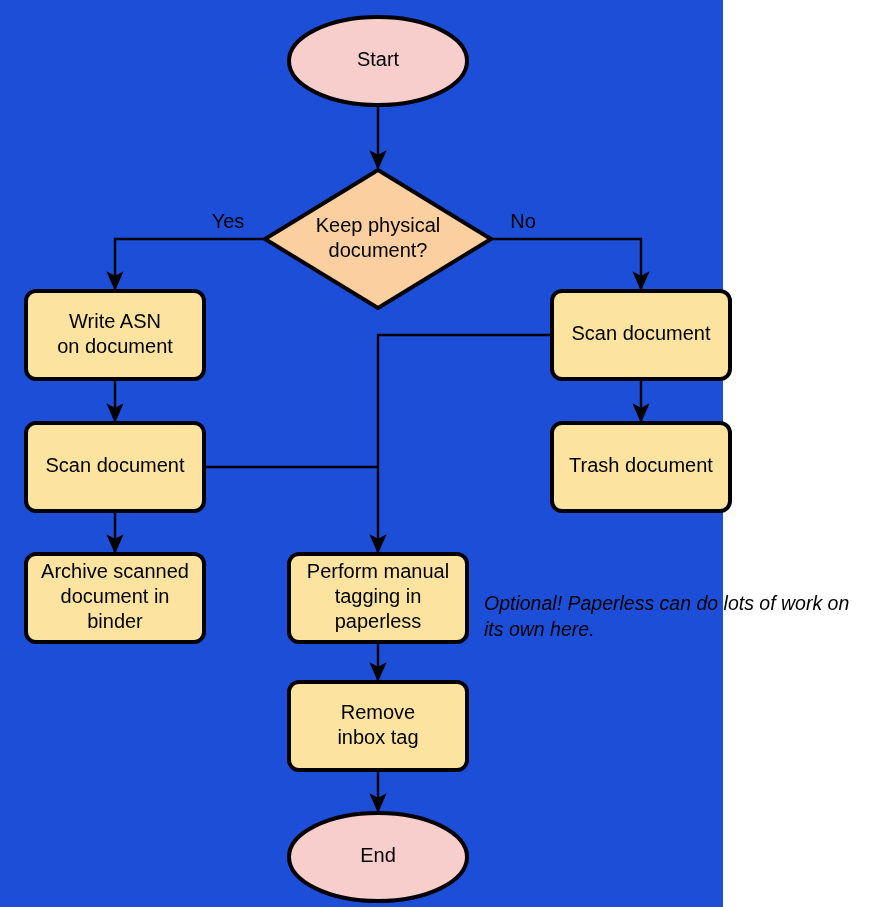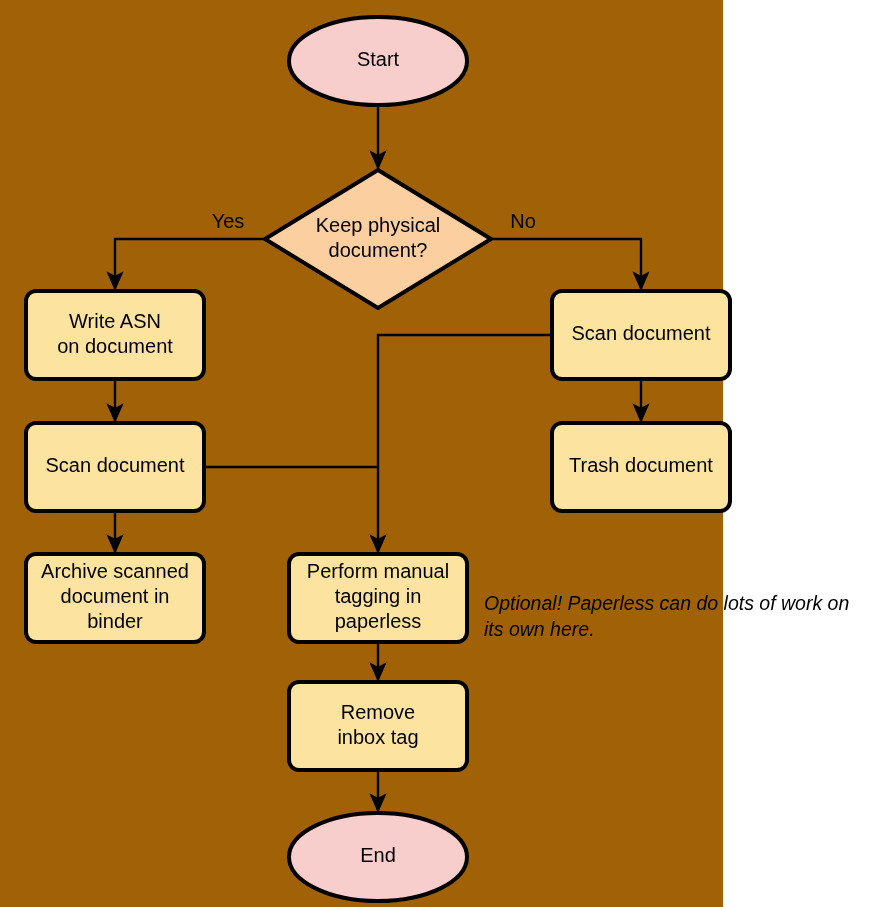--- a/index.html
+++ b/index.html
@@ -11,21 +11,21 @@
   body {
     width: 888px;
     height: 907px;
     font-family: "Liberation Sans", sans-serif;
     overflow: hidden;
   }
   #flowchart-root {
     position: relative;
     width: 723px;
     height: 907px;
-    background: #a16207;
+    background: #1d4ed8;
   }
   svg.flow-canvas {
     position: absolute;
     top: 0;
     left: 0;
     width: 888px;
     height: 907px;
     display: block;
   }
   .node-shape {

